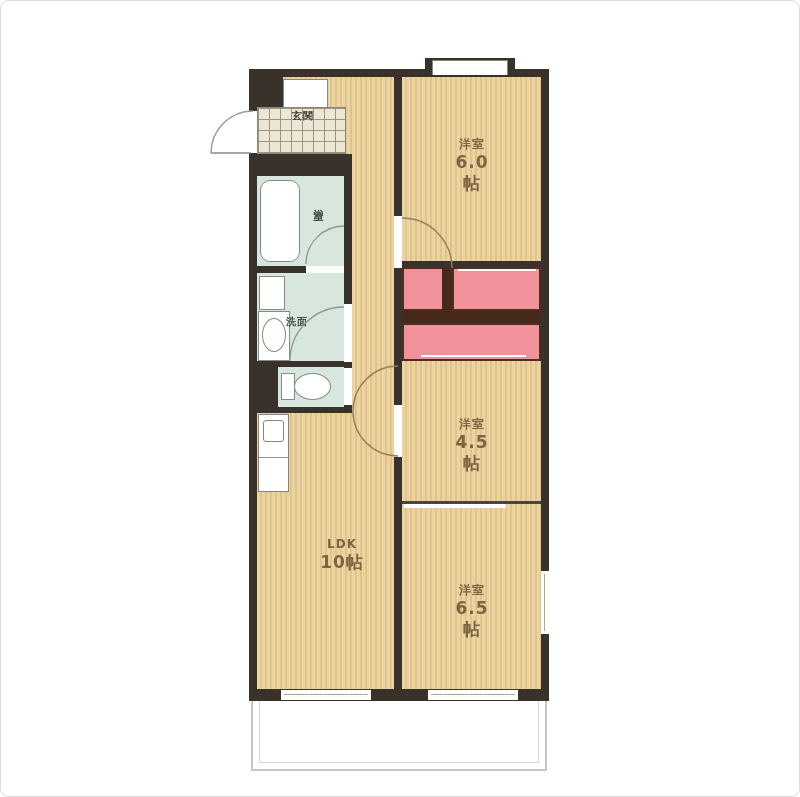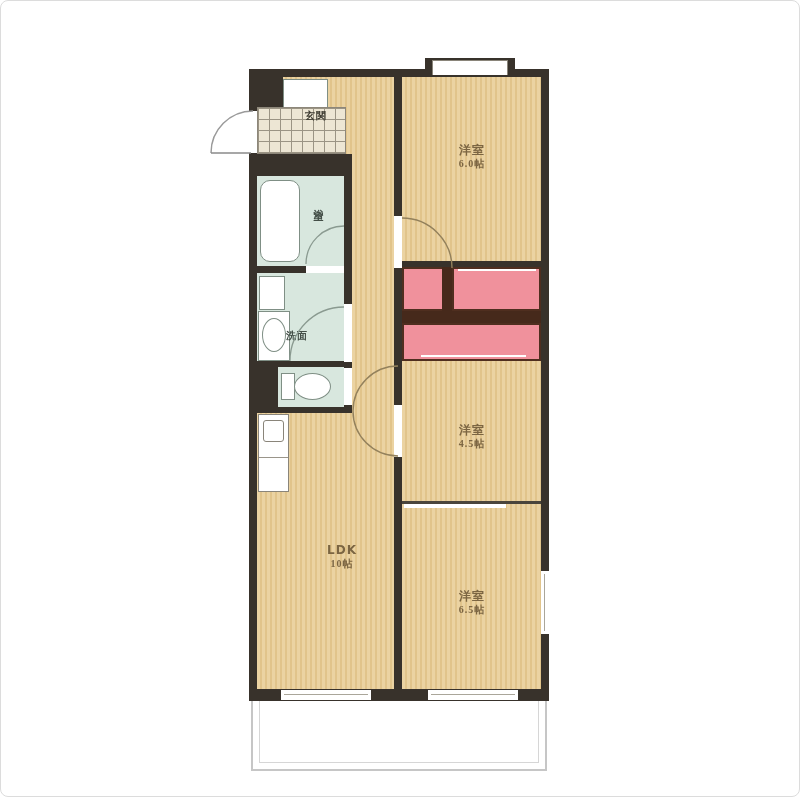--- a/index.html
+++ b/index.html
@@ -8,23 +8,23 @@
   .wall{background:#38322b;}
   .floor{background:repeating-linear-gradient(90deg,#ebd3a2 0px,#ebd3a2 3px,#e1c48b 3px,#e1c48b 5px);}
   .wet{background:#d8e7de;}
   .tile{background-color:#ede6d4;background-image:linear-gradient(#9b9484 1px,transparent 1px),linear-gradient(90deg,#9b9484 1px,transparent 1px);background-size:11px 11px;border:1px solid #8d877a;}
   .whitebox{background:#fff;border:1px solid #7f8f85;}
   .fixture{background:#fff;border:1px solid #7f8f85;}
   .gap{background:#fff;}
   .closet{background:#f0919c;border:2px solid #4f2e1f;}
   .closet-wall{background:#46291b;}
   .track{background:#fff;}
-  .room-label{color:#7b6542;font-weight:600;text-align:center;line-height:1.25;letter-spacing:1px;margin-top:6px;}
+  .room-label{color:#7b6542;font-weight:600;text-align:center;line-height:1.25;letter-spacing:1px;}
   .room-label .nm{font-size:12px;}
-  .room-label .sz{font-size:10px;font-family:Liberation Serif, serif;}
+  .room-label .sz{font-size:17px;}
   .wet-label{color:#434e47;font-size:10px;font-weight:600;letter-spacing:1px;}
   .v-label{writing-mode:vertical-rl;text-orientation:upright;}
   .balcony{background:#fff;border:2px solid #c6c6c6;border-top:none;}
   .balcony-inner{background:#fff;border:1px solid #d6d6d6;border-top:none;}
   .winline{background:#aaa69a;}
   svg.overlay{position:absolute;left:0;top:0;pointer-events:none;}
 </style>
 </head>
 <body>
 
@@ -34,38 +34,38 @@
   <div class="abs balcony-inner" style="left:258px;top:700px;width:280px;height:62px;"></div>
 
   <div class="abs wall" style="left:248px;top:68px;width:300px;height:632px;"></div>
 
   <div class="abs floor" style="left:256px;top:76px;width:137px;height:612px;"></div>
   <div class="abs floor" style="left:401px;top:76px;width:139px;height:612px;"></div>
 
   <div class="abs wall" style="left:256px;top:76px;width:26px;height:32px;"></div>
   <div class="abs whitebox" style="left:282px;top:78px;width:45px;height:30px;"></div>
   <div class="abs tile" style="left:256px;top:106px;width:89px;height:47px;"></div>
-  <div class="abs wet-label" style="left:304px;top:108px;color:#3c3a30;">玄関</div>
+  <div class="abs wet-label" style="left:291px;top:108px;color:#3c3a30;">玄関</div>
   <div class="abs gap" style="left:248px;top:110px;width:8px;height:42px;"></div>
 
   <div class="abs wall" style="left:248px;top:153px;width:103px;height:22px;"></div>
 
   <div class="abs wall" style="left:343px;top:153px;width:8px;height:259px;"></div>
 
   <div class="abs wet" style="left:256px;top:175px;width:87px;height:90px;"></div>
   <div class="abs fixture" style="left:259px;top:179px;width:40px;height:82px;border-radius:10px;"></div>
   <div class="abs wet-label v-label" style="left:310px;top:200px;height:46px;">浴室</div>
   <div class="abs wall" style="left:248px;top:265px;width:95px;height:7px;"></div>
   <div class="abs gap" style="left:305px;top:265px;width:38px;height:7px;"></div>
 
   <div class="abs wet" style="left:256px;top:272px;width:87px;height:88px;"></div>
   <div class="abs fixture" style="left:258px;top:275px;width:26px;height:34px;"></div>
   <div class="abs fixture" style="left:257px;top:310px;width:32px;height:50px;"></div>
   <div class="abs fixture" style="left:261px;top:317px;width:24px;height:34px;border-radius:50%;"></div>
-  <div class="abs wet-label" style="left:285px;top:328px;">洗面</div>
+  <div class="abs wet-label" style="left:285px;top:314px;">洗面</div>
   <div class="abs gap" style="left:343px;top:303px;width:8px;height:58px;"></div>
 
   <div class="abs wall" style="left:248px;top:360px;width:95px;height:6px;"></div>
   <div class="abs wall" style="left:256px;top:366px;width:21px;height:40px;"></div>
   <div class="abs wet" style="left:277px;top:366px;width:66px;height:40px;"></div>
   <div class="abs fixture" style="left:280px;top:372px;width:14px;height:27px;"></div>
   <div class="abs fixture" style="left:293px;top:372px;width:37px;height:27px;border-radius:50%;"></div>
   <div class="abs gap" style="left:343px;top:367px;width:8px;height:37px;"></div>
   <div class="abs wall" style="left:248px;top:406px;width:95px;height:6px;"></div>
 

